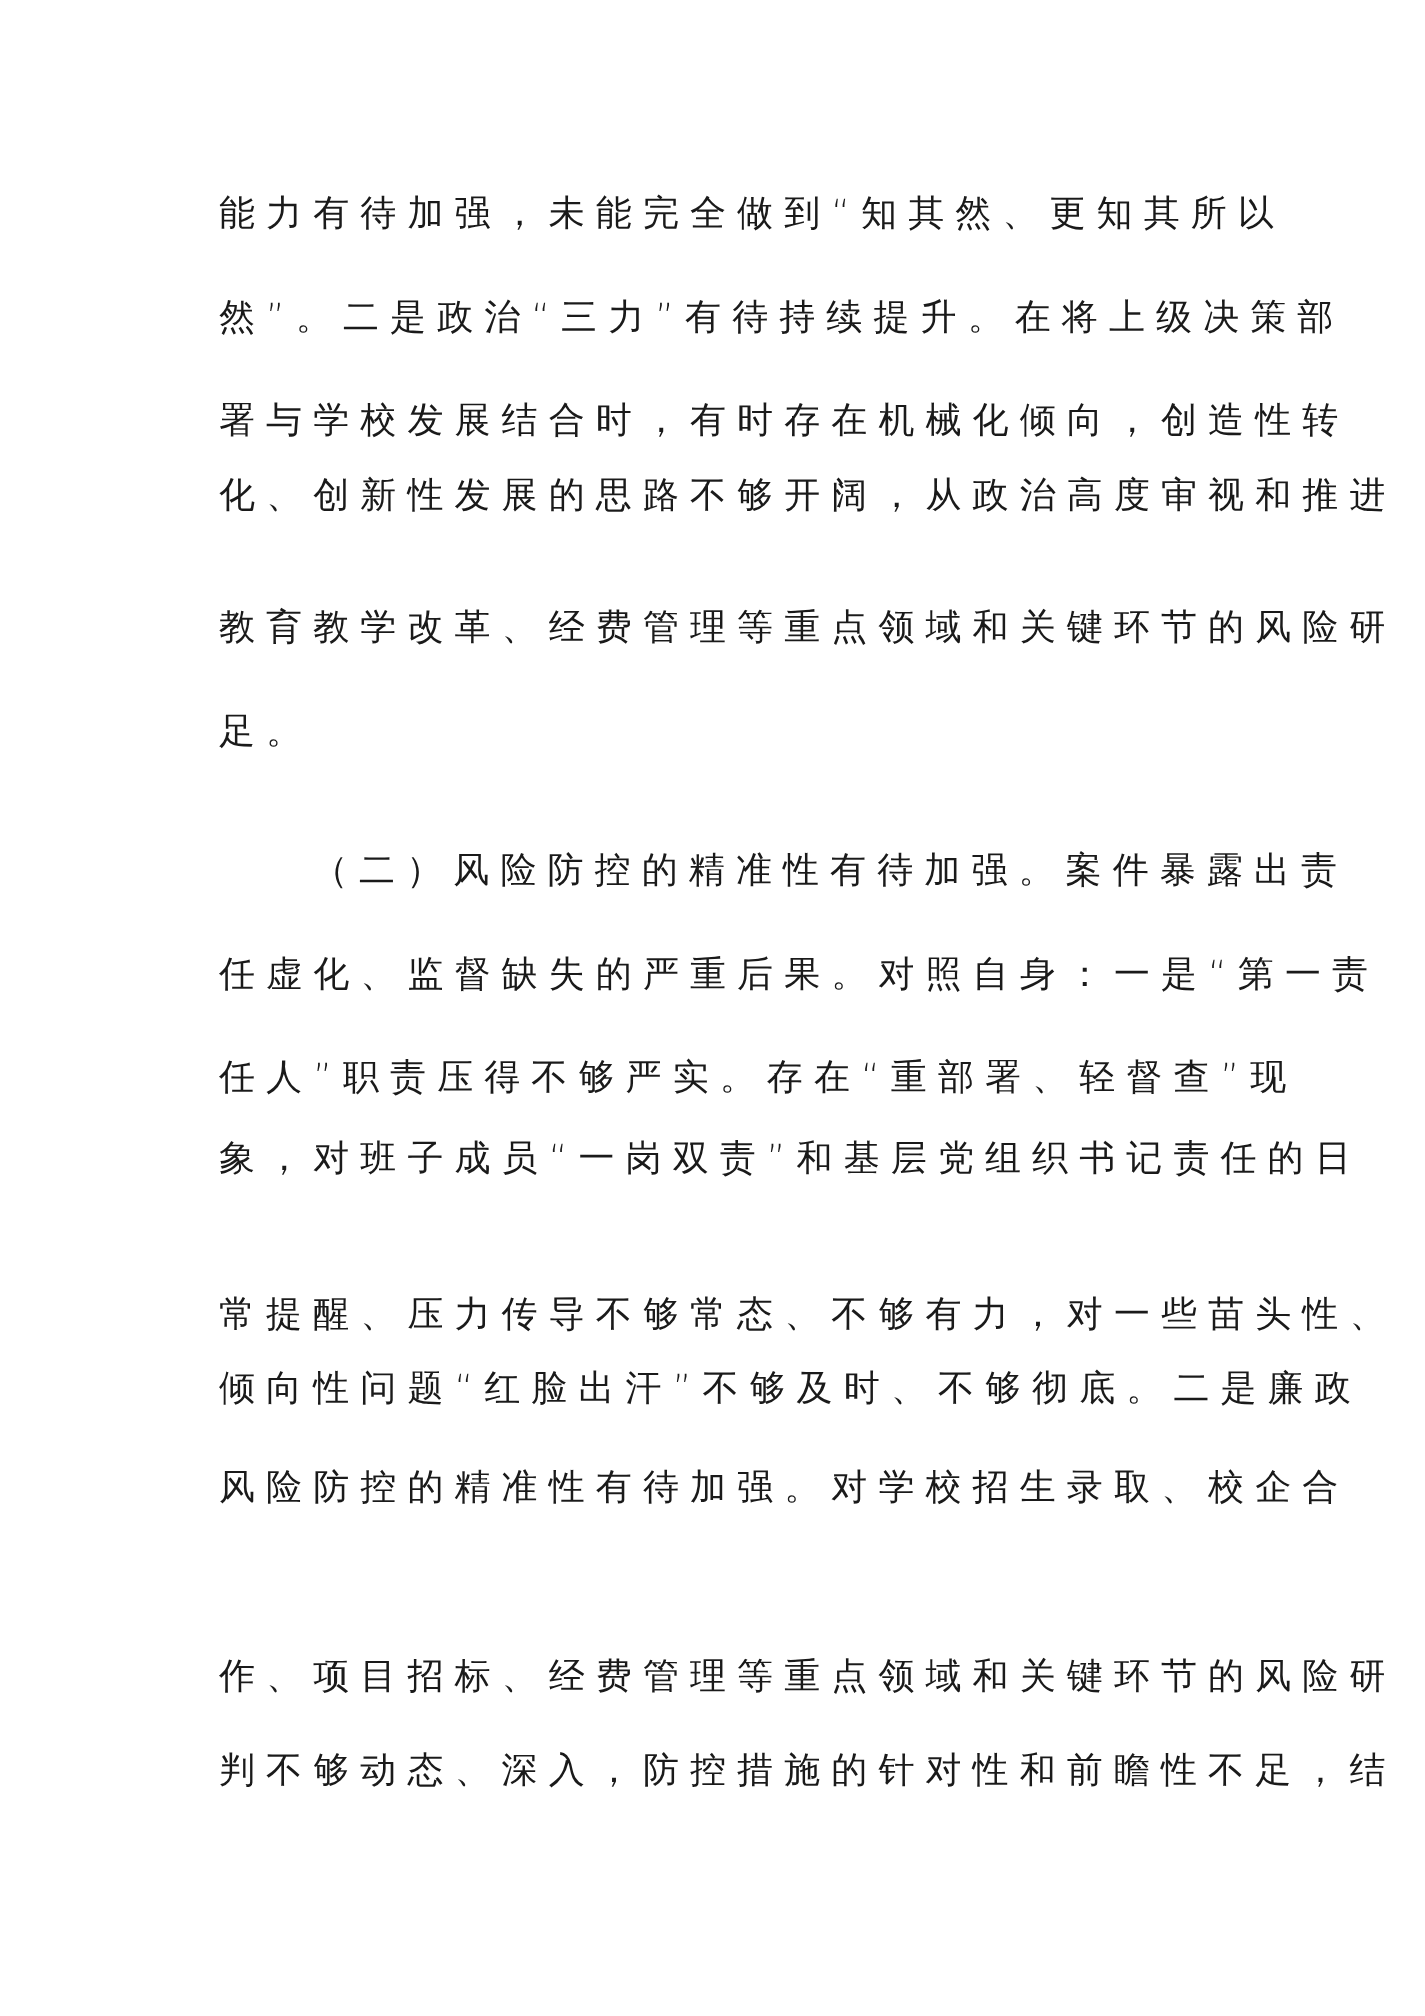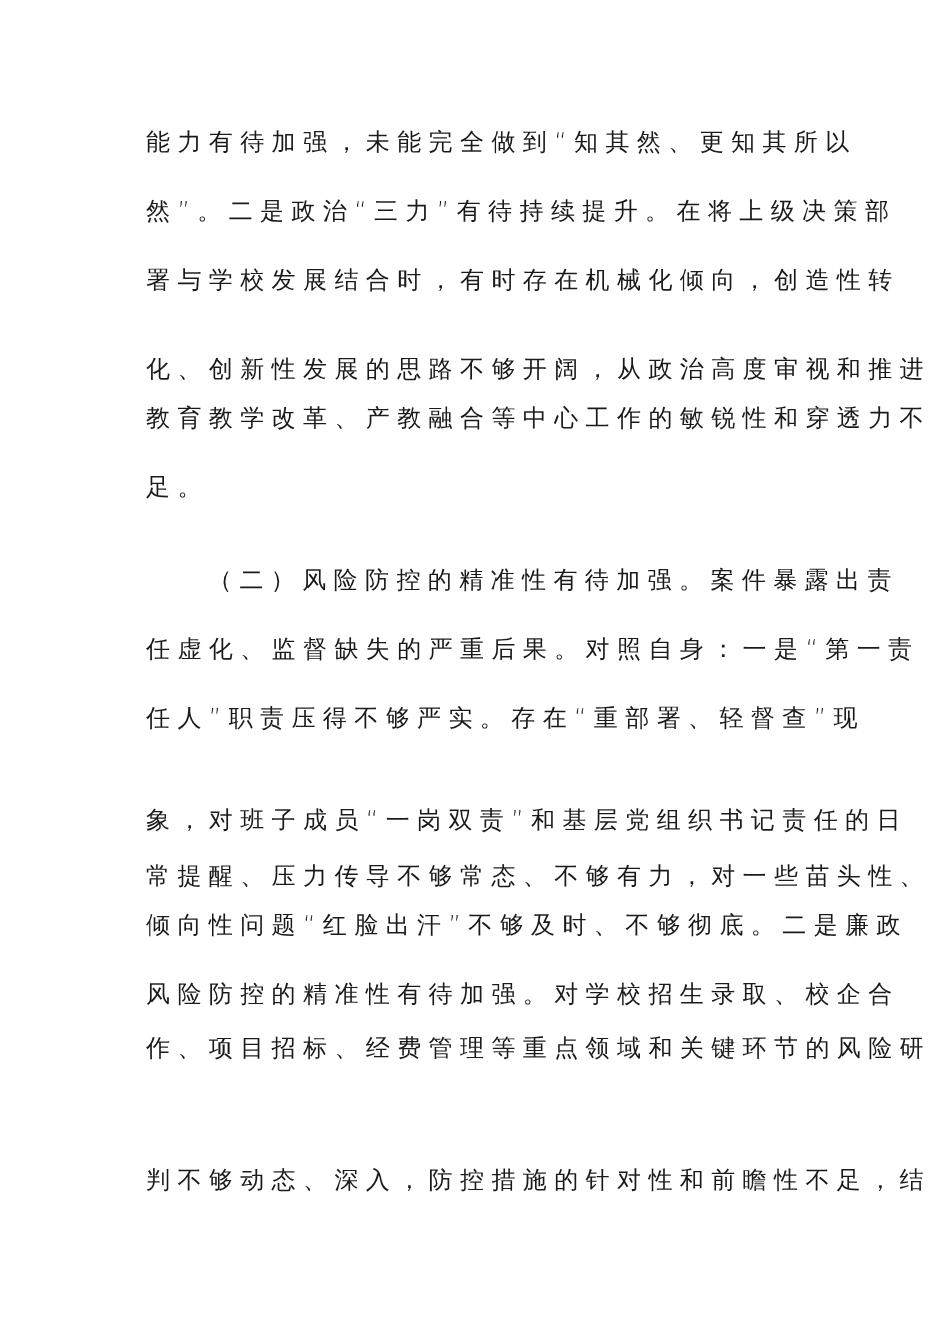--- a/index.html
+++ b/index.html
@@ -35,25 +35,25 @@
       padding-left: 62px;
     }
   </style>
 </head>
 <body>
 
 <div class="page">
   <div class="line" style="top:126px;">能力有待加强，未能完全做到“知其然、更知其所以</div>
   <div class="line" style="top:195px;text-align:center;">然”。二是政治“三力”有待持续提升。在将上级决策部</div>
   <div class="line" style="top:264px;">署与学校发展结合时，有时存在机械化倾向，创造性转</div>
-  <div class="line" style="top:353px;text-align:center;">化、创新性发展的思路不够开阔，从政治高度审视和推进</div>
-  <div class="line" style="top:402px;">教育教学改革、产教融合等中心工作的敏锐性和穿透力不</div>
+  <div class="line" style="top:314px;text-align:center;">化、创新性发展的思路不够开阔，从政治高度审视和推进</div>
+  <div class="line" style="top:402px;">教育教学改革、经费管理等重点领域和关键环节的风险研</div>
   <div class="line" style="top:471px;">足。</div>
   <div class="line indent" style="top:564px;">（二）风险防控的精准性有待加强。案件暴露出责</div>
   <div class="line" style="top:633px;">任虚化、监督缺失的严重后果。对照自身：一是“第一责</div>
   <div class="line" style="top:702px;">任人”职责压得不够严实。存在“重部署、轻督查”现</div>
-  <div class="line" style="top:804px;text-align:right;">象，对班子成员“一岗双责”和基层党组织书记责任的日</div>
+  <div class="line" style="top:756px;text-align:right;">象，对班子成员“一岗双责”和基层党组织书记责任的日</div>
   <div class="line" style="top:840px;margin-top:20px;">常提醒、压力传导不够常态、不够有力，对一些苗头性、</div>
   <div class="line" style="top:909px;">倾向性问题“红脸出汗”不够及时、不够彻底。二是廉政</div>
-  <div class="line" style="top:978px;">风险防控的精准性有待加强。对学校招生录取、校企合</div>
-  <div class="line" style="top:1032px;">作、项目招标、经费管理等重点领域和关键环节的风险研</div>
+  <div class="line" style="top:978px;font-family:Liberation Mono, monospace;">风险防控的精准性有待加强。对学校招生录取、校企合</div>
+  <div class="line" style="top:1101px;">作、项目招标、经费管理等重点领域和关键环节的风险研</div>
   <div class="line" style="top:1144px;margin-top:20px;">判不够动态、深入，防控措施的针对性和前瞻性不足，结</div>
 </div>
 
 </body></html>

